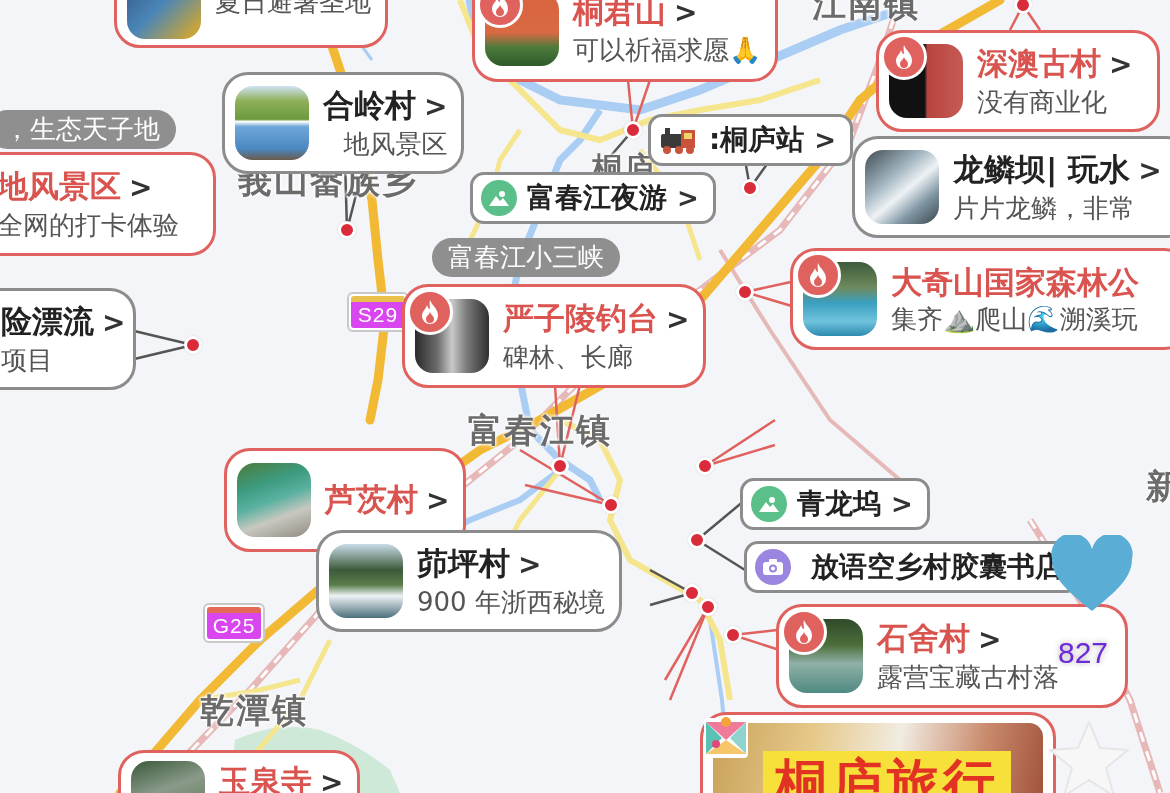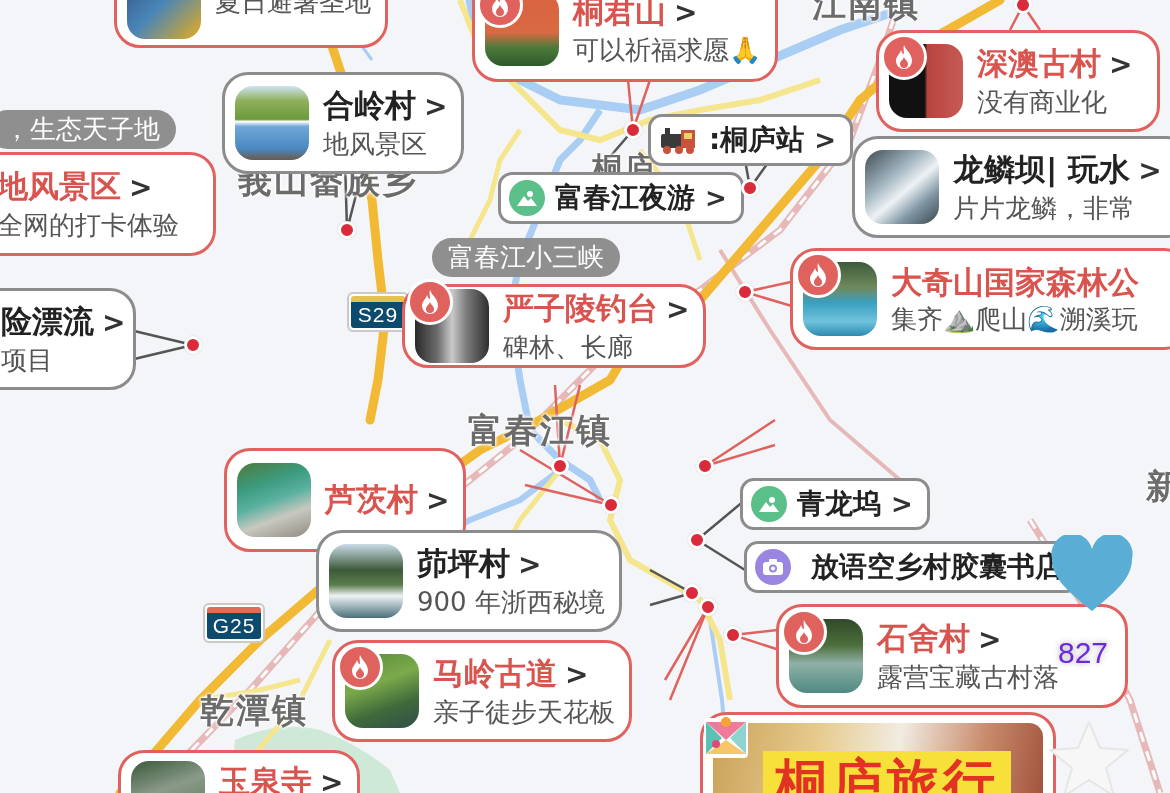--- a/index.html
+++ b/index.html
@@ -34,21 +34,21 @@
   .hwy {
     position: absolute;
     width: 62px; height: 40px;
     border: 2px solid #c9c9c9;
     border-radius: 6px;
     background: #fff;
     padding: 2px;
   }
   .hwy .in {
     width: 100%; height: 100%;
-    background: #0c4a6e;
+    background: #d946ef;
     border-top: 6px solid #e36a55;
     border-radius: 3px;
     color: #fff;
     font-size: 21px;
     font-family: "Liberation Sans", sans-serif;
     text-align: center;
     line-height: 26px;
     letter-spacing: 1px;
   }
   .hwy.s29 .in { border-top-color: #e8c04b; }
@@ -283,21 +283,21 @@
             <path d="M12 14 C13 17 16 18 16 21 A4 4 0 0 1 8 21 C8 18 11 17 12 14Z" fill="#e0625f"></path>
           </svg>
         </div>
     </div>
     <div class="txt">
       <div class="title"><span>深澳古村</span><span class="chev">&gt;</span></div>
       <div class="sub">没有商业化</div>
     </div>
   </div>
 
-  <div class="card" style="left:222px; top:72px; height:102px;">
+  <div class="card" style="left:222px; top:72px; height:102px;text-align:right;">
     <div class="thumb" style="background:linear-gradient(180deg,#cfe3f2 0%,#8fb05a 20%,#6c9a3c 45%,#fff 48%,#6fa7d8 55%,#4a88c2 85%,#6b5a4a 100%);"></div>
     <div class="txt">
       <div class="title"><span>合岭村</span><span class="chev">&gt;</span></div>
       <div class="sub">地风景区</div>
     </div>
   </div>
 
   <div class="card hot" style="left:-30px; top:152px; height:104px; width:246px; padding-left:24px;">
     <div class="txt">
       <div class="title"><span>地风景区</span><span class="chev">&gt;</span></div>
@@ -328,21 +328,21 @@
             <path d="M12 14 C13 17 16 18 16 21 A4 4 0 0 1 8 21 C8 18 11 17 12 14Z" fill="#e0625f"></path>
           </svg>
         </div>
     </div>
     <div class="txt">
       <div class="title"><span>大奇山国家森林公</span></div>
       <div class="sub">集齐⛰️爬山🌊溯溪玩</div>
     </div>
   </div>
 
-  <div class="card hot" style="left:402px; top:284px; height:84px;">
+  <div class="card hot" style="left:402px; top:284px; height:104px;">
     <div class="thumb" style="background:linear-gradient(90deg,#2a2a2a 0%,#6b6b6b 30%,#c9c9c9 50%,#7a7a7a 70%,#2f2f2f 100%);">
       <div class="fire">
           <svg viewBox="0 0 24 28">
             <path d="M12 2 C14 8 20 10 20 18 A8 8 0 0 1 4 18 C4 13 8 11 9 7 C10 10 11 11 12 11 C12 8 11 5 12 2Z" fill="#fff"></path>
             <path d="M12 14 C13 17 16 18 16 21 A4 4 0 0 1 8 21 C8 18 11 17 12 14Z" fill="#e0625f"></path>
           </svg>
         </div>
     </div>
     <div class="txt">
       <div class="title"><span>严子陵钓台</span><span class="chev">&gt;</span></div>
@@ -374,43 +374,29 @@
             <path d="M12 14 C13 17 16 18 16 21 A4 4 0 0 1 8 21 C8 18 11 17 12 14Z" fill="#e0625f"></path>
           </svg>
         </div>
     </div>
     <div class="txt">
       <div class="title"><span>石舍村</span><span class="chev">&gt;</span></div>
       <div class="sub">露营宝藏古村落</div>
     </div>
   </div>
 
-  <div class="card hot" style="left:332px; top:640px; height:102px;">
-    <div class="thumb" style="background:linear-gradient(160deg,#5a8a3a 0%,#7aaa4a 40%,#3f6a3a 70%,#2f4f4a 100%);">
-      <div class="fire">
-          <svg viewBox="0 0 24 28">
-            <path d="M12 2 C14 8 20 10 20 18 A8 8 0 0 1 4 18 C4 13 8 11 9 7 C10 10 11 11 12 11 C12 8 11 5 12 2Z" fill="#fff"></path>
-            <path d="M12 14 C13 17 16 18 16 21 A4 4 0 0 1 8 21 C8 18 11 17 12 14Z" fill="#e0625f"></path>
-          </svg>
-        </div>
-    </div>
-    <div class="txt">
-      <div class="title"><span>马岭古道</span><span class="chev">&gt;</span></div>
-      <div class="sub">亲子徒步天花板</div>
-    </div>
-  </div>
 
   <div class="card hot" style="left:118px; top:750px; height:102px; align-items:flex-start;">
     <div class="thumb" style="background:linear-gradient(160deg,#3a5a3a 0%,#8a9a8a 40%,#4a6a3a 100%);"></div>
     <div class="txt">
       <div class="title"><span>玉泉寺</span><span class="chev">&gt;</span></div>
     </div>
   </div>
 
-  <div class="chip" style="left:470px; top:172px;margin-left:28px;">
+  <div class="chip" style="left:470px; top:172px;">
     <div class="ic" style="background:#5bbf8a;">
       <svg width="22" height="18" viewBox="0 0 22 18">
           <circle cx="14" cy="5" r="3" fill="#fff"></circle>
           <path d="M1 17 L8 7 L12 12 L15 9 L21 17 Z" fill="#fff"></path>
         </svg>
     </div>
     <span class="lbl">富春江夜游</span>
     <span class="chev">&gt;</span>
   </div>
 

